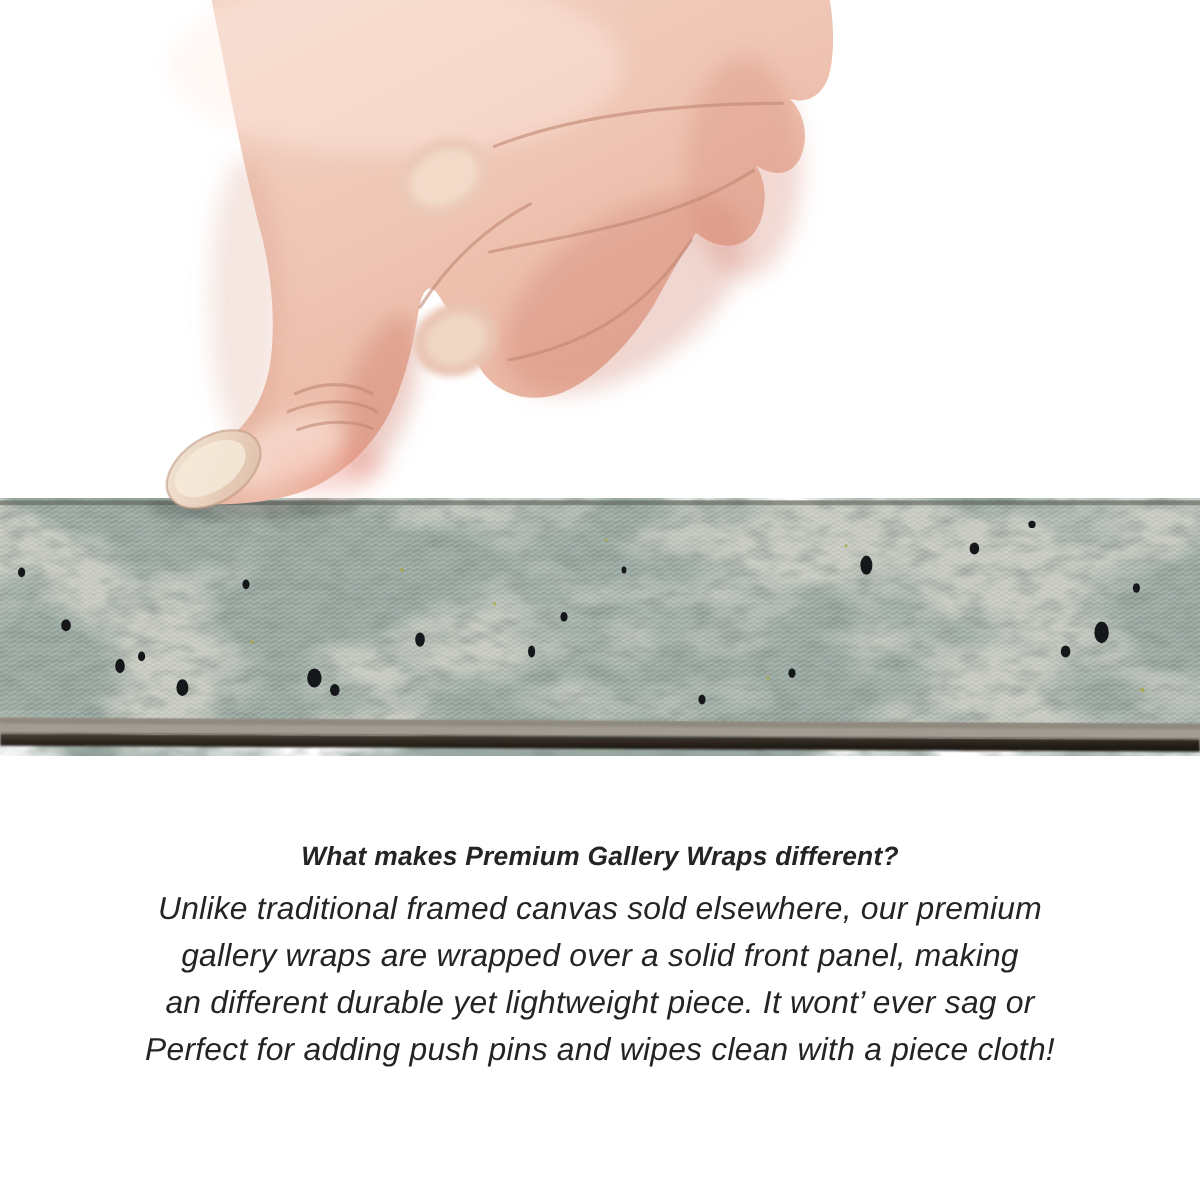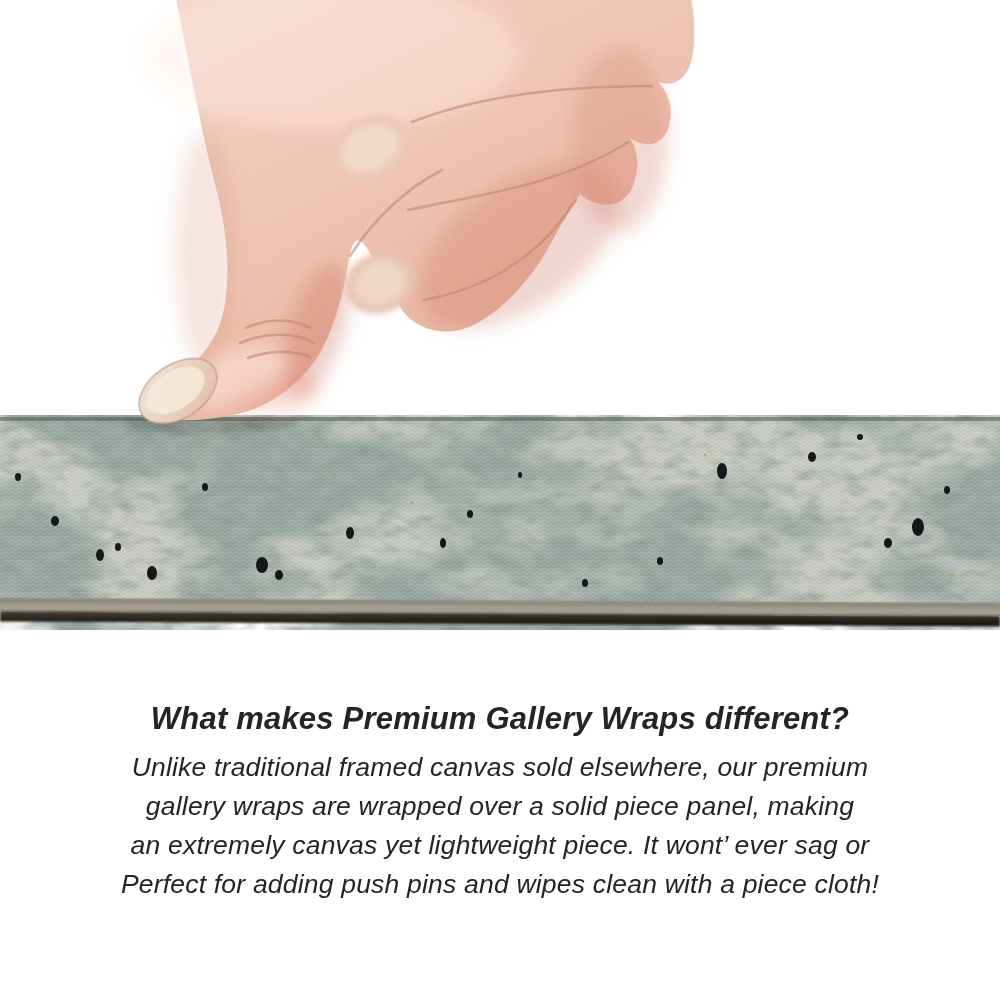--- a/index.html
+++ b/index.html
@@ -7,21 +7,21 @@
     position:relative;width:1000px;height:1000px;background:#ffffff;
     overflow:hidden;font-family:"Liberation Sans",sans-serif;
   }
   .hand-svg{position:absolute;left:0;top:0;width:1000px;height:432px;z-index:3;}
   .strip-svg{position:absolute;left:0;top:415px;width:1000px;height:215px;z-index:2;}
   .caption{
     position:absolute;left:0;top:701px;width:1000px;text-align:center;
     color:#242424;font-style:italic;z-index:4;
   }
   .caption-heading{
-    font-size:31px;font-weight:600;margin:0 0 11px 0;letter-spacing:0.2px;
+    font-size:22px;font-weight:600;margin:0 0 11px 0;letter-spacing:0.2px;
   }
   .caption-line{
     font-size:26.5px;font-weight:400;line-height:38px;margin:1px;letter-spacing:0.2px;
   }
 </style>
 </head>
 <body>
 
 <div class="stage">
 
@@ -181,18 +181,18 @@
     <g transform="rotate(-33 178 391)">
       <ellipse cx="178" cy="391" rx="43" ry="27" fill="url(#nailGrad)"></ellipse>
       <ellipse cx="176" cy="389" rx="33" ry="19" fill="#f6ead9" opacity="0.85"></ellipse>
       <ellipse cx="178" cy="391" rx="43" ry="27" fill="none" stroke="rgba(190,150,125,0.55)" stroke-width="2"></ellipse>
     </g>
   </svg>
 
   <section class="caption">
     <h1 class="caption-heading">What makes Premium Gallery Wraps different?</h1>
     <p class="caption-line">Unlike traditional framed canvas sold elsewhere, our premium</p>
-    <p class="caption-line">gallery wraps are wrapped over a solid piece panel, making</p>
-    <p class="caption-line">an extremely canvas yet lightweight piece. It wont’ ever sag or</p>
+    <p class="caption-line">gallery wraps are wrapped over a solid front panel, making</p>
+    <p class="caption-line">an different durable yet lightweight piece. It wont’ ever sag or</p>
     <p class="caption-line">Perfect for adding push pins and wipes clean with a piece cloth!</p>
   </section>
 
 </div>
 
 </body></html>

